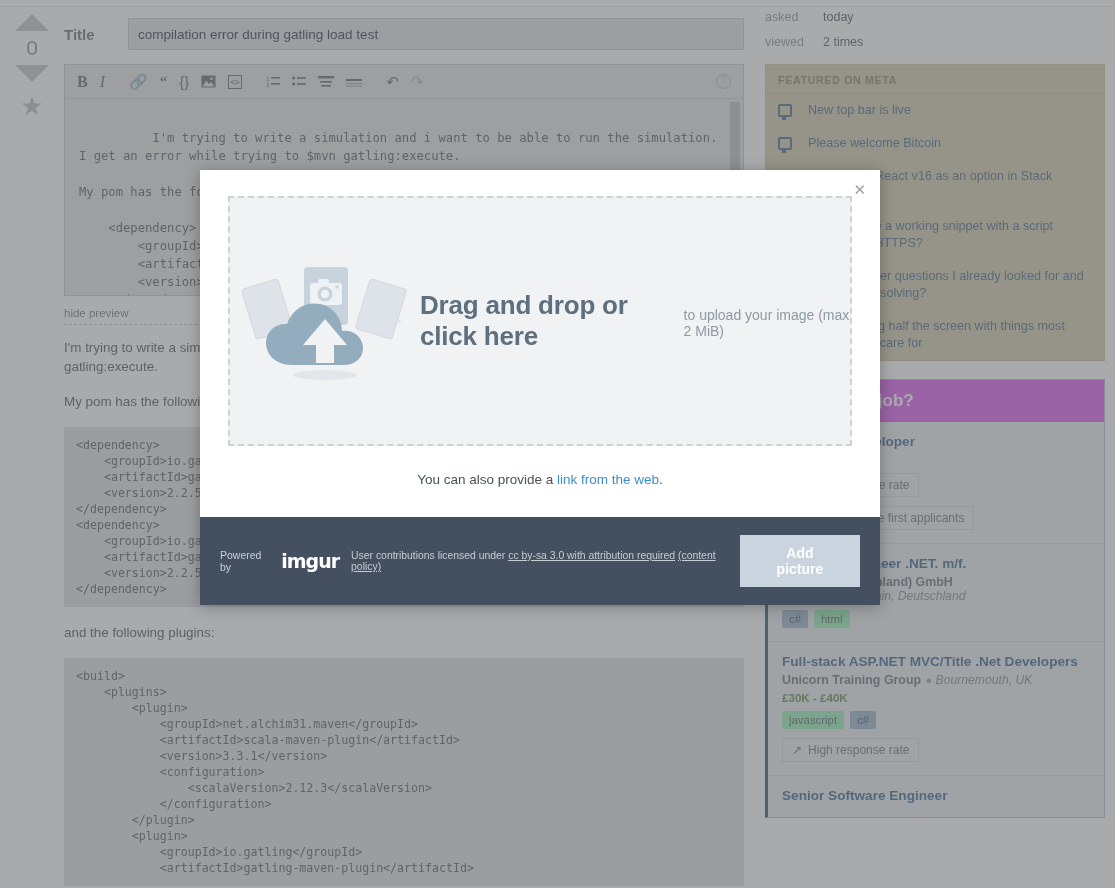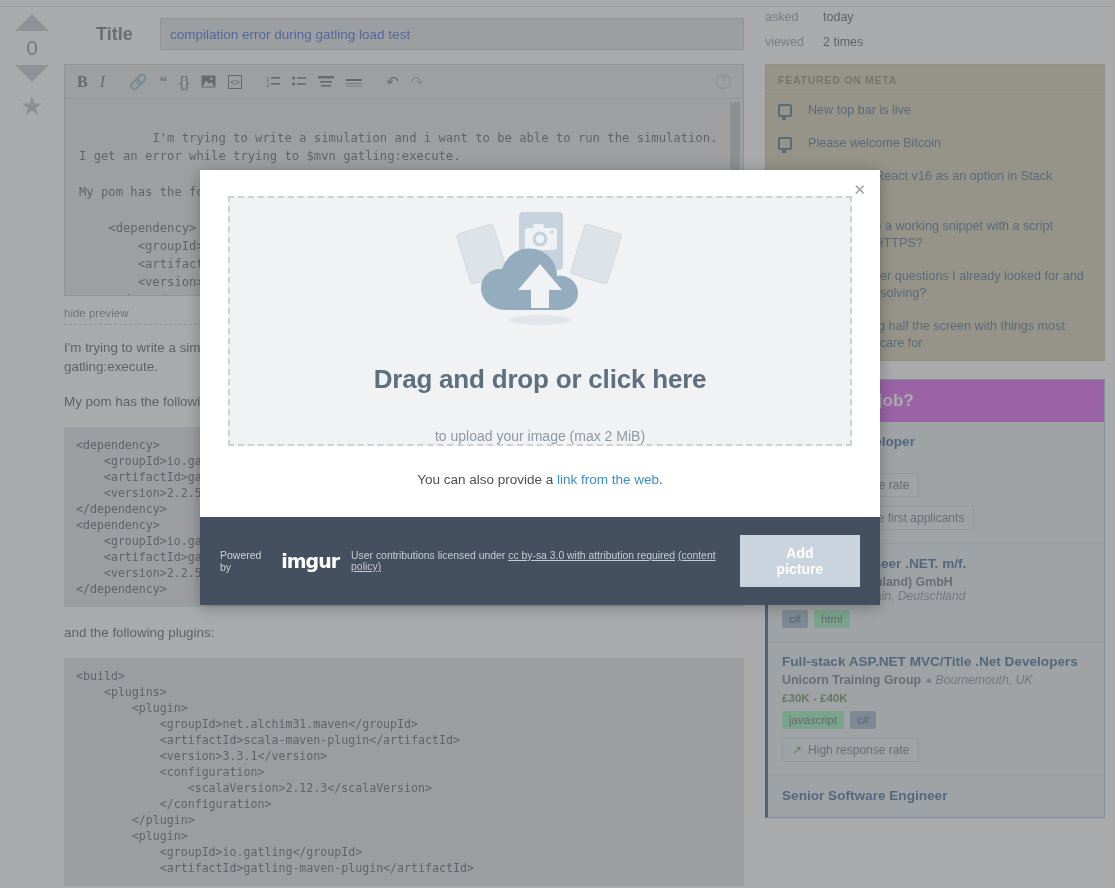--- a/index.html
+++ b/index.html
@@ -28,24 +28,24 @@
   .tri-down {
     width:0;height:0;margin:0 auto;
     border-left:17px solid transparent;border-right:17px solid transparent;
     border-top:17px solid #babfc4;
   }
   .star { margin-top:11px; font-size:26px; line-height:26px; color:#b4b8bb; }
 
   
   .formarea { position:absolute; left:64px; top:18px; width:680px; }
   .titlerow { display:flex; align-items:center; }
-  .titlelabel { width:64px; font-size:18px; color:#5b5f63; font-weight:bold;margin-left:32px; }
+  .titlelabel { width:64px; font-size:15px; color:#5b5f63; font-weight:bold; }
   .titleinput {
     flex:1; height:32px; padding:4px 9px;
-    border:1px solid #c2c5c8; background:#e0e1e2; color:#1d4ed8;
+    border:1px solid #c2c5c8; background:#e0e1e2; color:#0f172a;
     font-size:13.5px; font-family:"Liberation Sans",sans-serif; border-radius:0;
   }
 
   .editorwrap { margin-top:14px; border:1px solid #c3c6c9; background:#e1e2e3; }
   .toolbar { height:34px; display:flex; align-items:center; padding:0 10px; position:relative;
              border-bottom:1px solid #c6c9cc; }
   .tb-grp { display:flex; align-items:center; gap:8px; }
   .tb-sep { width:20px; }
   .tb-btn { font-size:15px; color:#55585b; line-height:1; padding:2px; cursor:pointer;
             display:flex; align-items:center; justify-content:center; }
@@ -109,21 +109,21 @@
 
   
   .dim { position:absolute; inset:0; background:rgba(115,118,121,0.62); }
 
   
   .modal { position:absolute; left:200px; top:170px; width:680px; background:#fff;
            box-shadow:0 2px 14px rgba(0,0,0,.28); }
   .modal-close { position:absolute; right:14px; top:12px; font-size:15px; color:#9aa0a6;
                  line-height:1; cursor:pointer; }
   .dropzone { margin:26px 28px 0 28px; height:250px; border:2px dashed #cdd2d6;
-              background:#f0f2f4; display:flex; flex-direction:column;
+              background:#f0f2f4; display:flex; flex-direction:row;
               align-items:center; justify-content:space-between; }
   .dz-art { width:190px; height:130px; position:relative; margin-bottom:6px; }
   .dz-title { font-size:26px; font-weight:bold; color:#5e6f7d; letter-spacing:-.2px; }
   .dz-sub { font-size:14px; color:#8d9aa5; margin-top:4px; }
   .weblink { text-align:center; font-size:13.5px; color:#4a5157; padding:26px 0 30px 0; }
   .weblink a { color:#3b8ecc; text-decoration:none; }
   .mfoot { background:#44505f; padding:18px 20px; display:flex; align-items:center; }
   .poweredby { font-size:10.5px; color:#c9d0d7; }
   .imgur { font-size:19px; font-weight:bold; color:#fff; letter-spacing:-1px; margin:0 12px 0 7px;
            font-family:"DejaVu Sans", sans-serif; }

